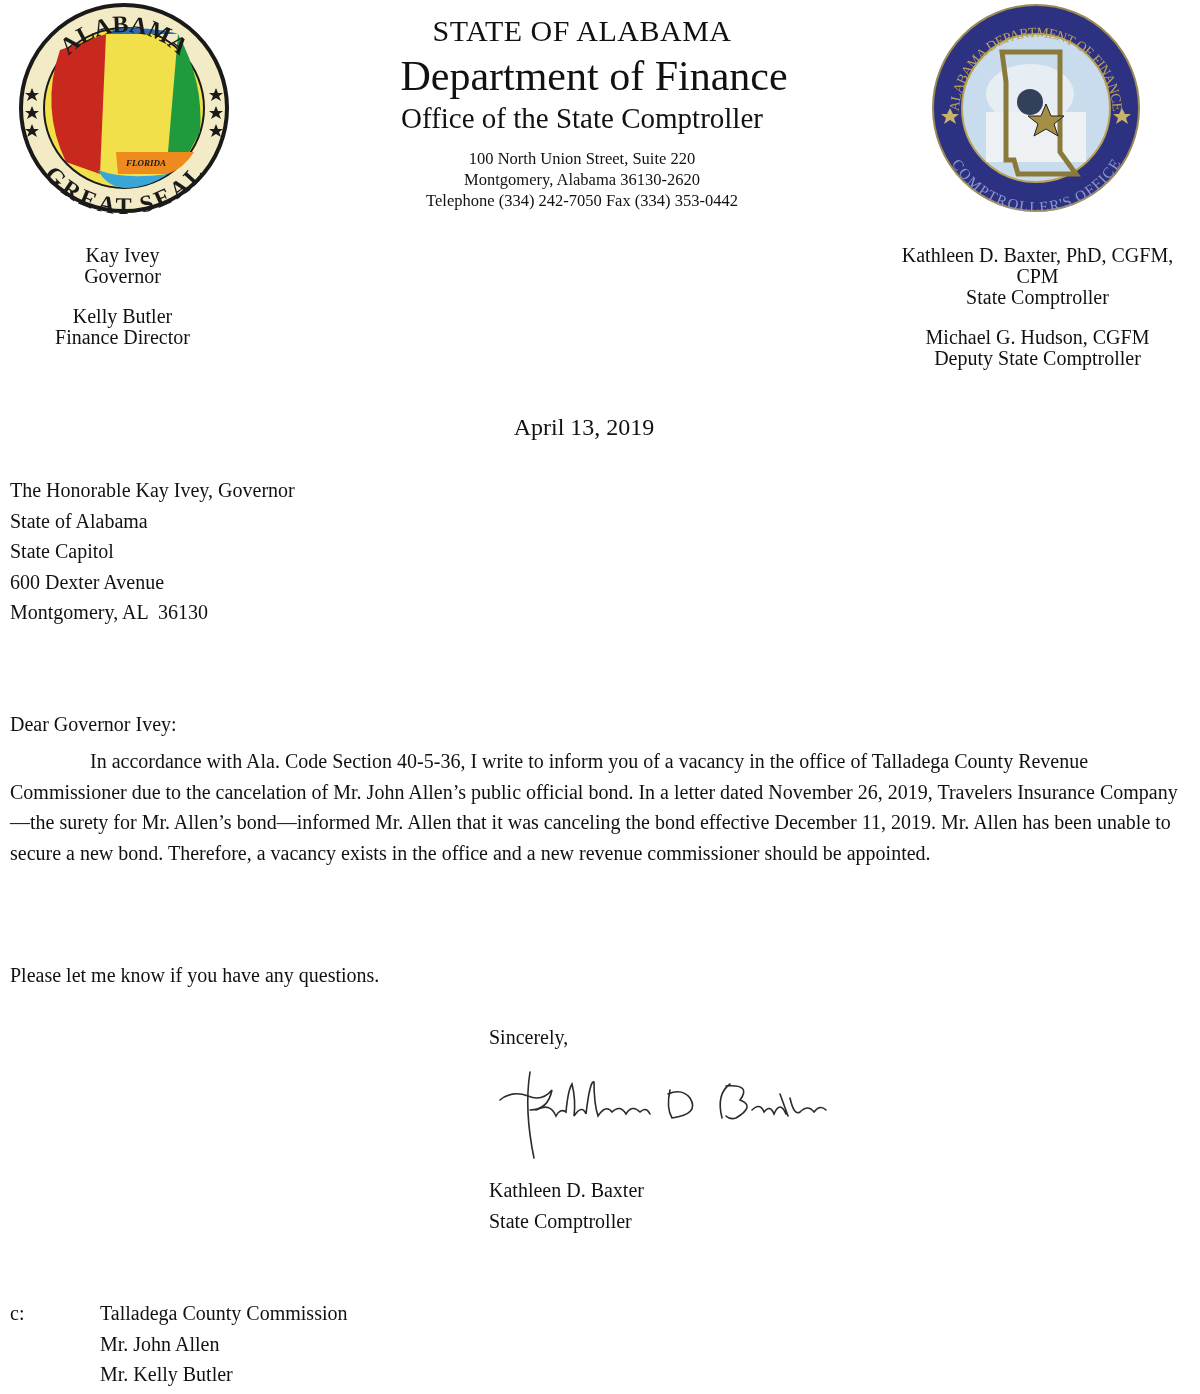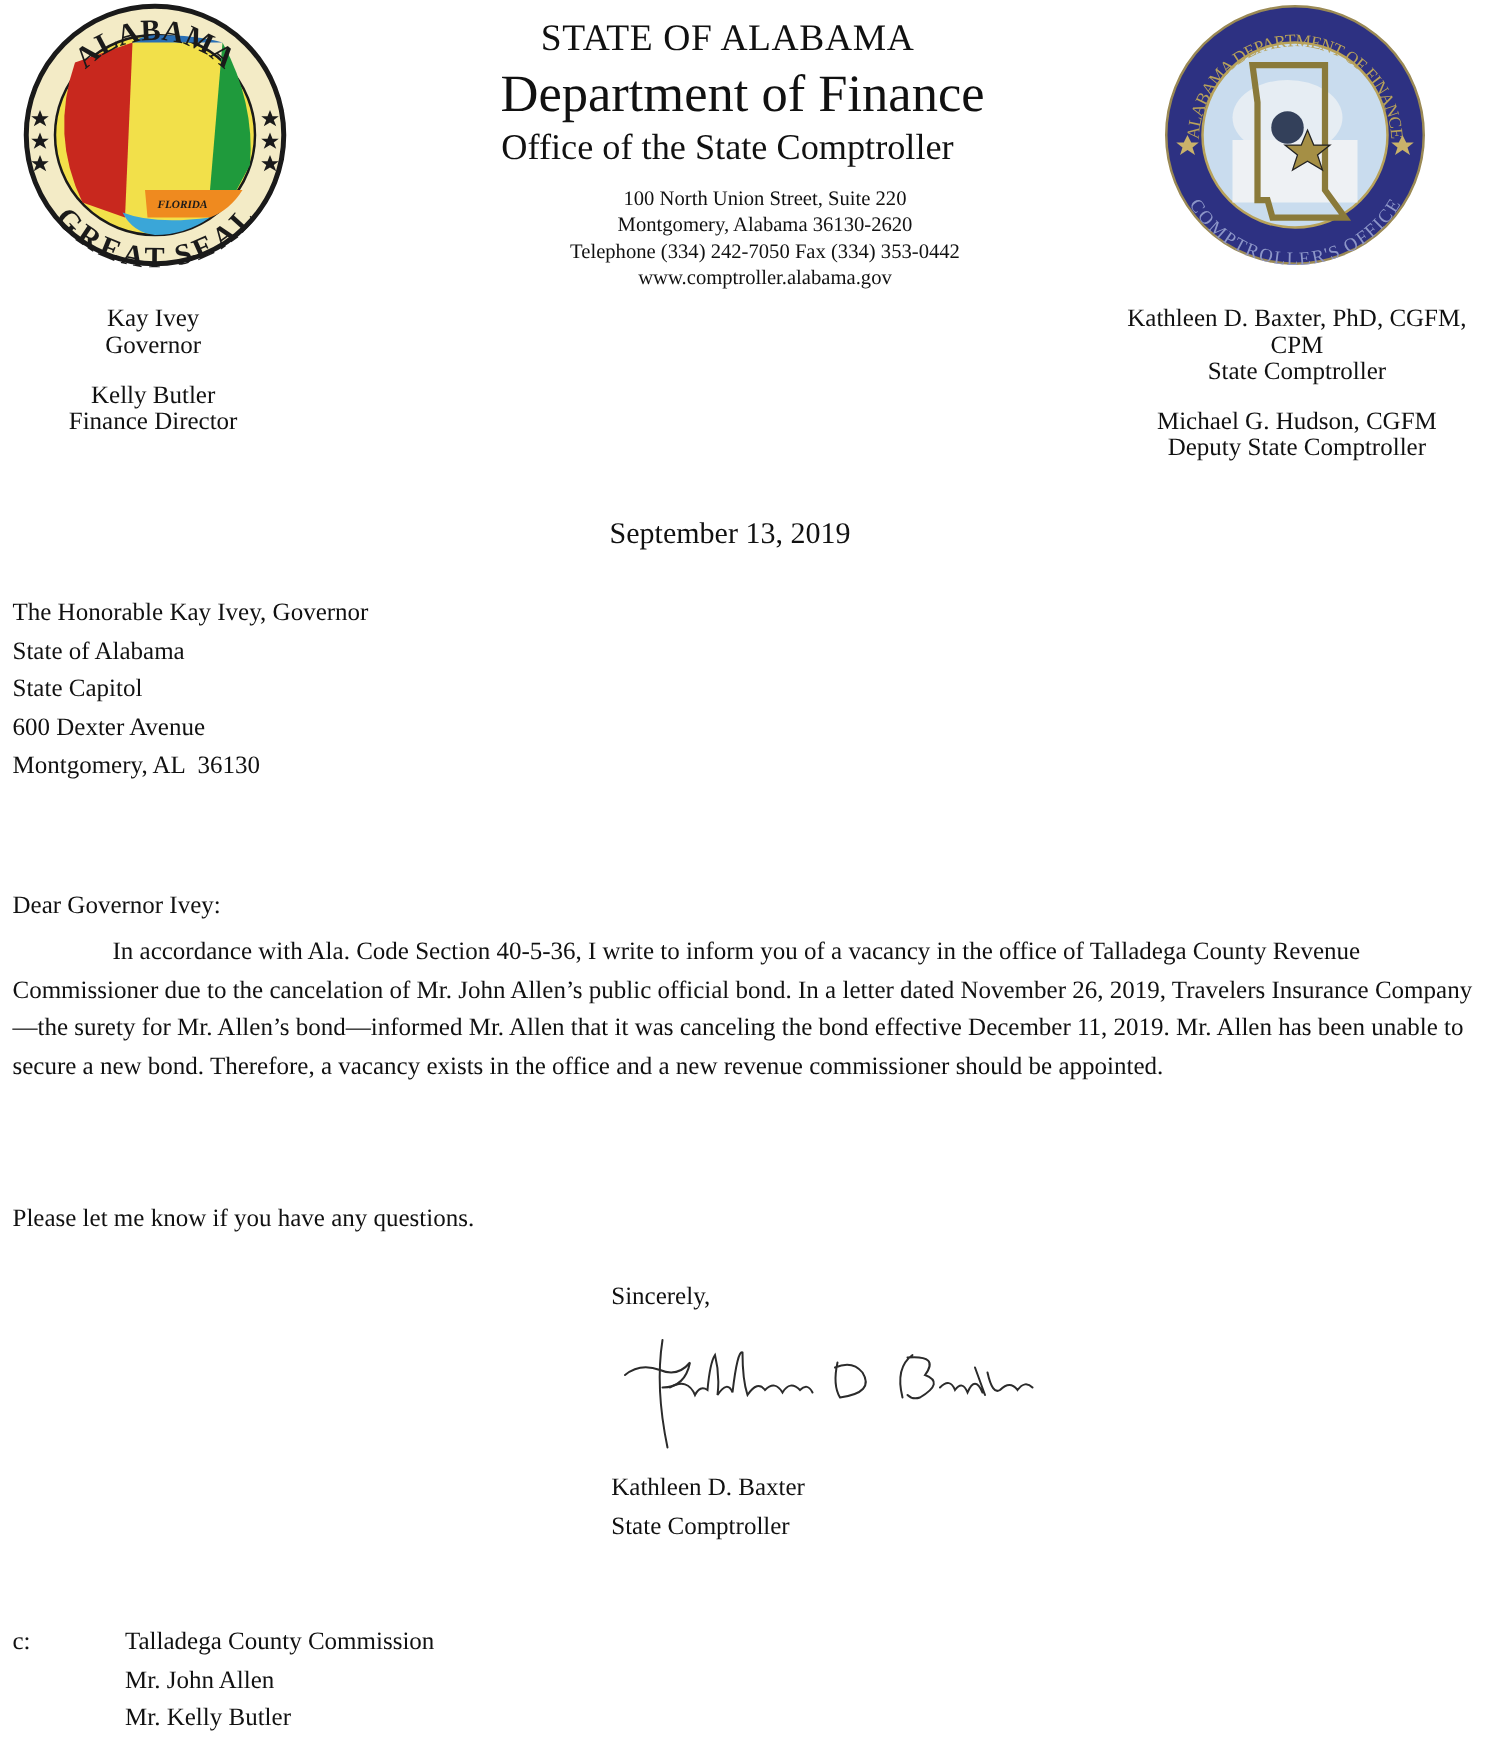--- a/index.html
+++ b/index.html
@@ -3,21 +3,21 @@
 <meta charset="utf-8">
 <style>
   html, body { margin:0; padding:0; background:#ffffff; }
   body { width:1200px; height:1394px; position:relative; overflow:hidden;
          font-family:"Liberation Serif", "DejaVu Serif", serif; color:#111; }
   .abs { position:absolute; }
   .center { text-align:center; }
   .hdr-state { left:0; width:1164px; top:14px; font-size:30px; letter-spacing:0.5px; }
   .hdr-dept { left:12px; width:1164px; top:52px; font-size:42px; }
   .hdr-office { left:0; width:1164px; top:102px; font-size:29px; }
-  .hdr-addr { left:16px; width:1164px; top:148px; font-size:16.5px; line-height:21px;padding-left:14px; }
+  .hdr-addr { left:0; width:1164px; top:148px; font-size:16.5px; line-height:21px; }
   .seal-left { left:18px; top:2px; width:212px; height:212px; }
   .seal-right { left:930px; top:2px; width:212px; height:212px; }
   .officials { font-size:20px; line-height:21px; }
   .off-left { left:30px; width:185px; top:245px; }
   .off-right { left:880px; width:315px; top:245px; }
   .off-gap { height:19px; }
   .date { left:0; width:1168px; top:414px; font-size:24px; }
   .body-text { font-size:20px; line-height:30.6px; }
   .addr-block { left:10px; top:475px; }
   .salutation { left:10px; top:685px;margin-top:24px; }
@@ -64,21 +64,20 @@
   </svg>
 </div>
 
 <div class="abs center hdr-state">STATE OF ALABAMA</div>
 <div class="abs center hdr-dept">Department of Finance</div>
 <div class="abs center hdr-office">Office of the State Comptroller</div>
 <div class="abs center hdr-addr">
   <div>100 North Union Street, Suite 220</div>
   <div>Montgomery, Alabama 36130-2620</div>
   <div>Telephone (334) 242-7050 Fax (334) 353-0442</div>
-  <div>www.comptroller.alabama.gov</div>
 </div>
 
 <div class="abs seal-right">
   <svg width="212" height="212" viewBox="0 0 212 212">
     <circle cx="106" cy="106" r="103" fill="#2d3182" stroke="#9b8a55" stroke-width="2"></circle>
     <circle cx="106" cy="106" r="74" fill="#c9dcee" stroke="#b8a25a" stroke-width="2"></circle>
     <ellipse cx="100" cy="92" rx="44" ry="30" fill="#e6edf3"></ellipse>
     <rect x="56" y="110" width="100" height="50" fill="#eef1f4"></rect>
     <circle cx="100" cy="100" r="13" fill="#33405a"></circle>
     <path d="M 72 50 L 130 50 L 130 150 L 146 172 L 88 172 L 84 158 L 76 158 L 76 80 Z" fill="none" stroke="#8a7a3a" stroke-width="5"></path>
@@ -106,21 +105,21 @@
   <div>Finance Director</div>
 </div>
 <div class="abs center officials off-right">
   <div>Kathleen D. Baxter, PhD, CGFM, CPM</div>
   <div>State Comptroller</div>
   <div class="off-gap"></div>
   <div>Michael G. Hudson, CGFM</div>
   <div>Deputy State Comptroller</div>
 </div>
 
-<div class="abs center date">September 13, 2019</div>
+<div class="abs center date">April 13, 2019</div>
 
 <div class="abs body-text addr-block">
   <div>The Honorable Kay Ivey, Governor</div>
   <div>State of Alabama</div>
   <div>State Capitol</div>
   <div>600 Dexter Avenue</div>
   <div style="white-space:pre;">Montgomery, AL  36130</div>
 </div>
 
 <div class="abs body-text salutation">Dear Governor Ivey:</div>

